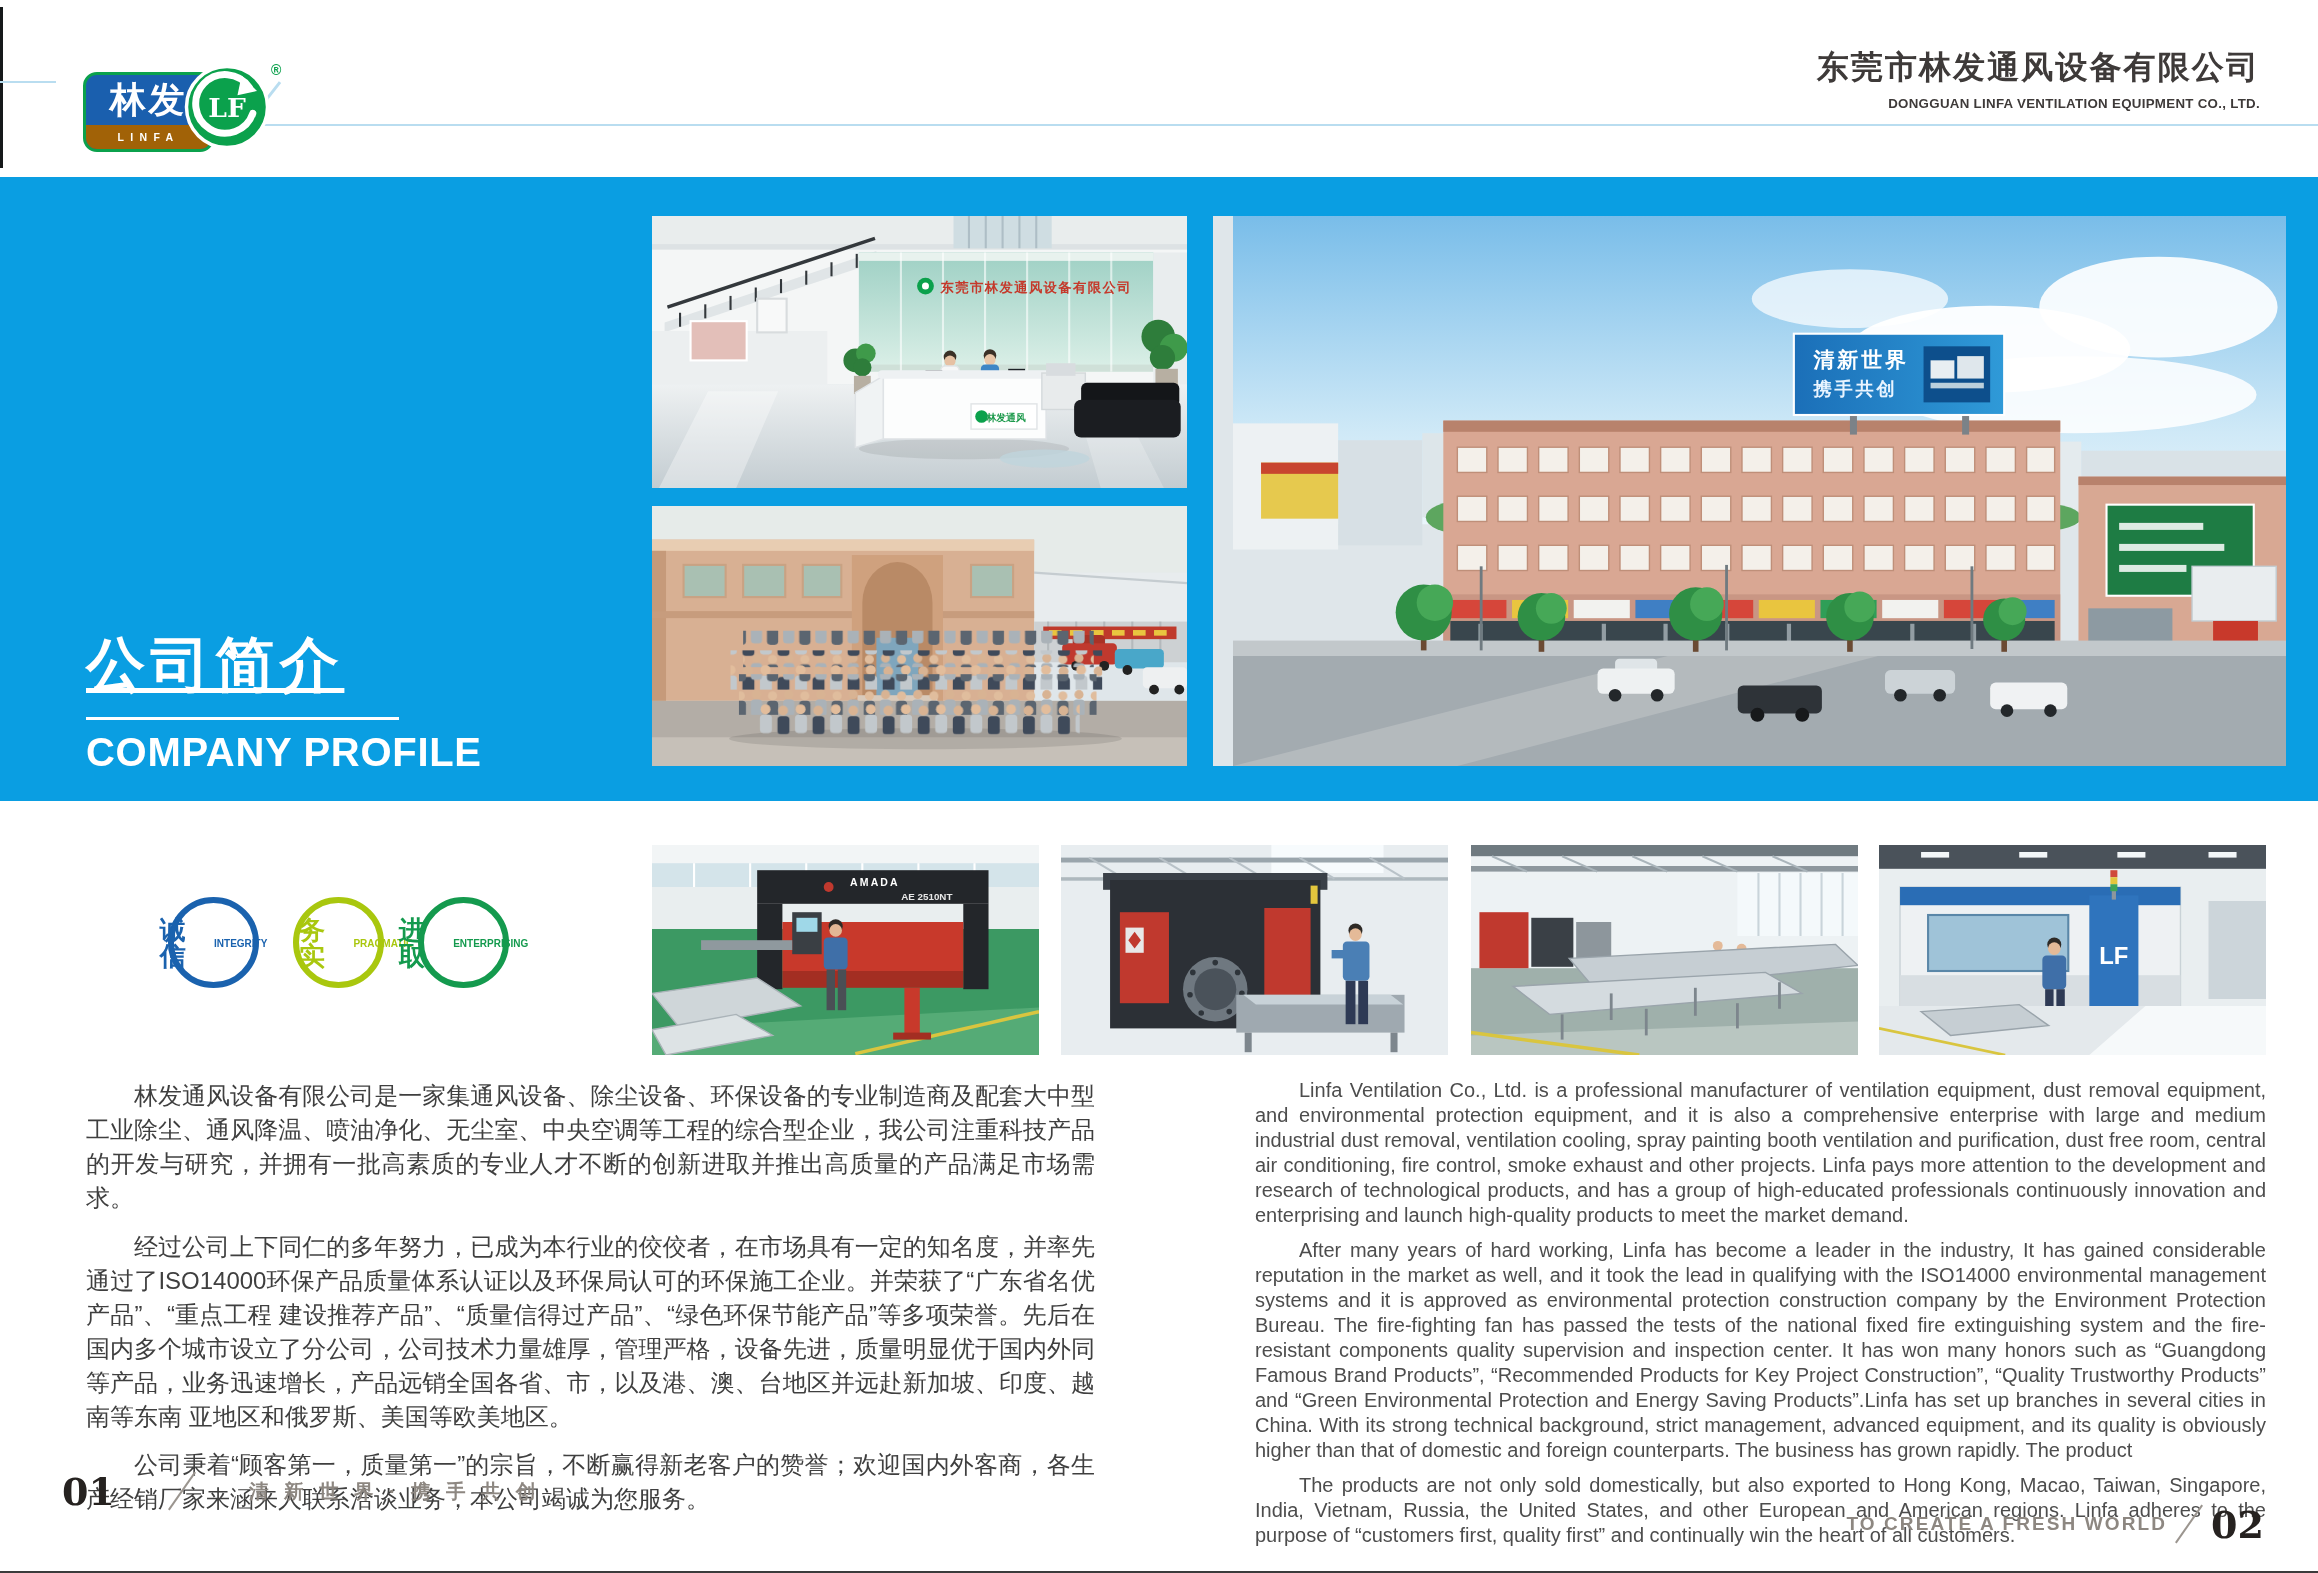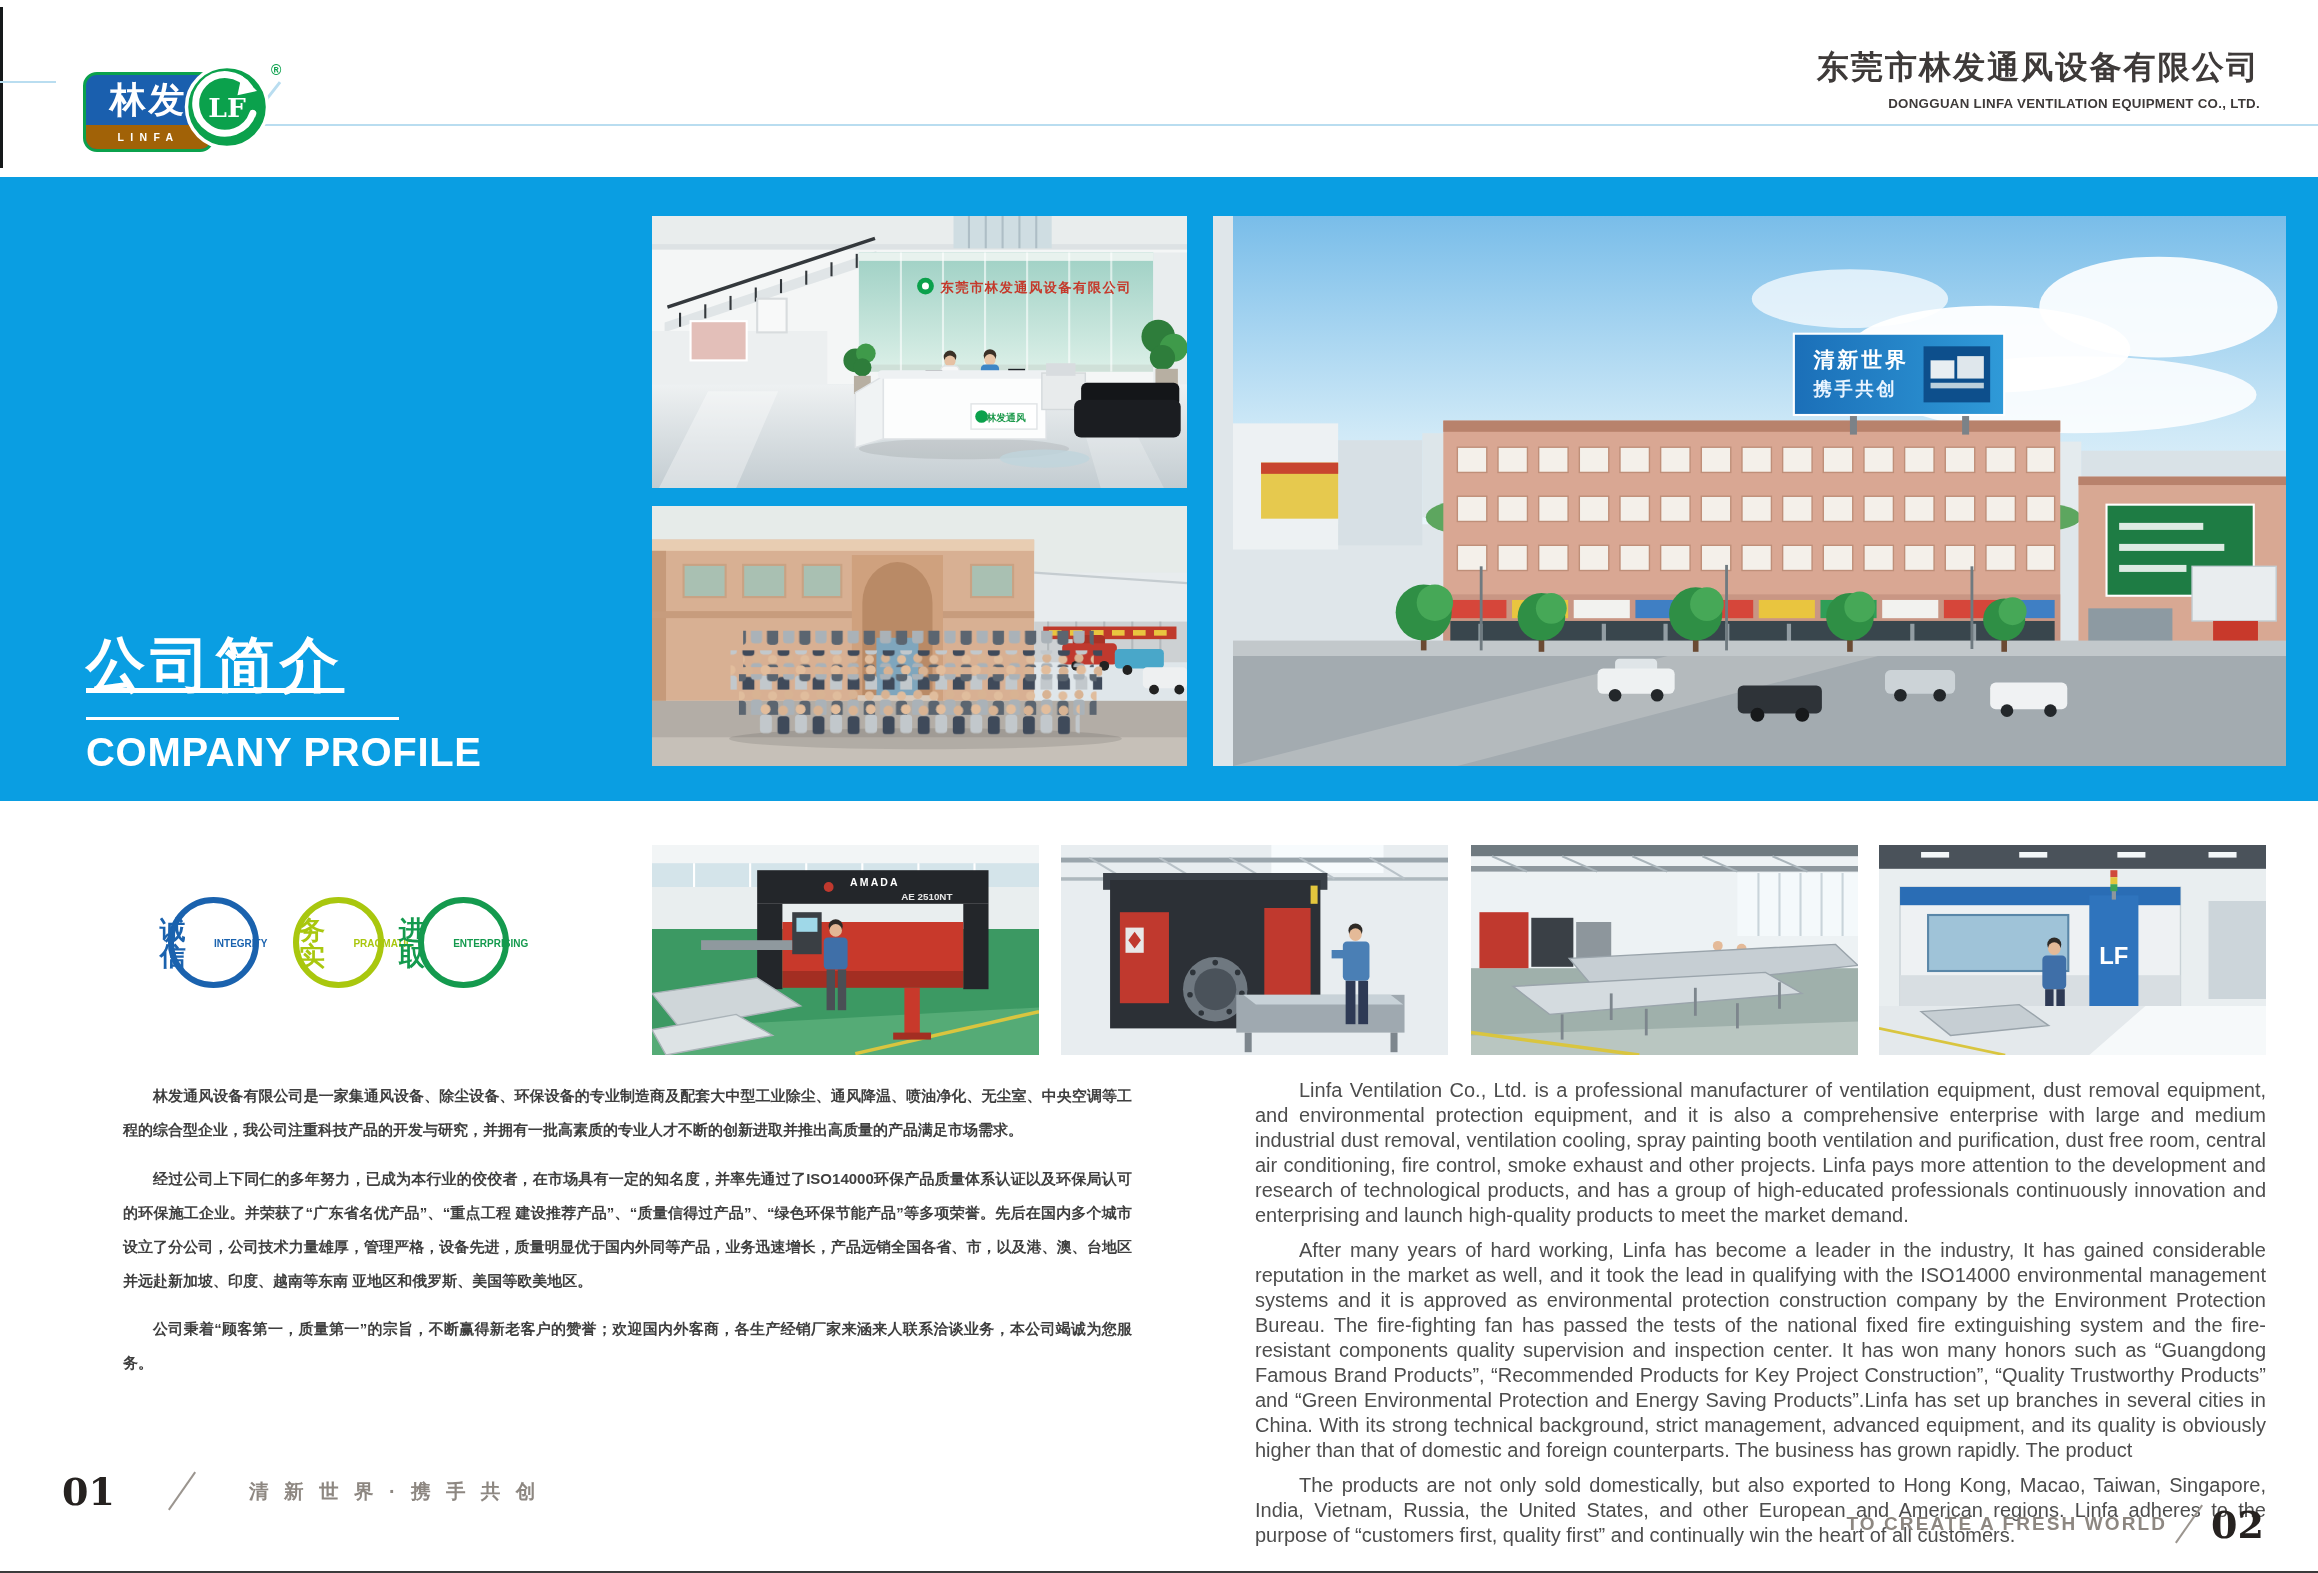--- a/index.html
+++ b/index.html
@@ -49,22 +49,22 @@
   
   .badge{position:absolute;top:897px;width:79px;height:79px;border-radius:50%;border:6.3px solid;
          display:flex;flex-direction:row;align-items:center;justify-content:center;background:#ffffff;}
   .badge.b1{left:168px;border-color:#1a62ae;color:#1a62ae;}
   .badge.b2{left:293px;border-color:#a9c70e;color:#a9c70e;justify-content:space-between;}
   .badge.b3{left:418px;border-color:#149a4e;color:#149a4e;}
   .badge-zh{font-size:26px;font-weight:800;letter-spacing:1.4px;line-height:1;}
   .badge-en{font-size:10px;font-weight:800;margin-top:2.8px;white-space:nowrap;padding-left:27px;}
 
   
-  .zh-body{position:absolute;left:86px;top:1079px;width:1009px;color:#3f3f3f;font-size:15px;
-           line-height:34px;text-align:justify;font-weight:700;margin-left:37px;}
+  .zh-body{position:absolute;left:86px;top:1079px;width:1009px;color:#3f3f3f;font-size:24px;
+           line-height:34px;text-align:justify;font-weight:400;}
   .zh-body p{margin:0 0 14.7px 0;text-indent:2em;}
   .en-body{position:absolute;left:1255px;top:1078px;width:1011px;color:#4d4d4d;font-size:20px;
            line-height:25px;text-align:justify;}
   .en-body p{margin:0 0 9.8px 0;text-indent:2.2em;}
 
   
   .footer-left{position:absolute;left:62px;top:1468px;display:flex;align-items:center;gap:45px;}
   .footer-right{position:absolute;right:55px;top:1501px;display:flex;align-items:center;}
   .page-num{font-family:"DejaVu Serif","Liberation Serif",serif;font-size:38px;font-weight:700;color:#262220;}
   .f-slash{width:2.1px;height:46px;background:#9b958f;transform:rotate(35deg);margin:0 21px;}

